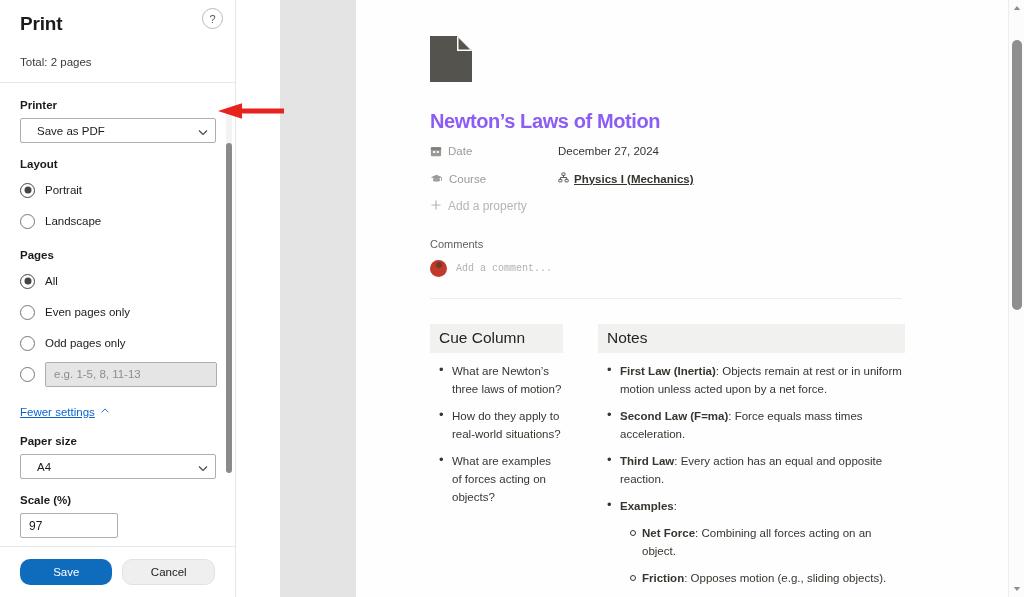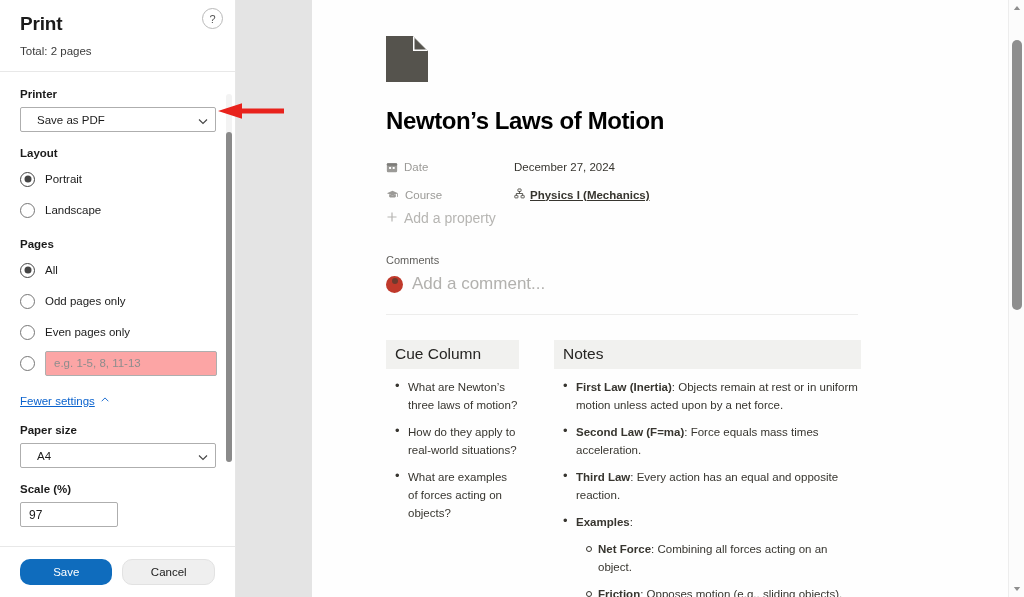--- a/index.html
+++ b/index.html
@@ -6,20 +6,21 @@
   html, body {
     width: 1024px; height: 597px;
     overflow: hidden;
     font-family: "Liberation Sans", "DejaVu Sans", sans-serif;
     background: #ffffff;
   }
   .app {
     position: relative;
     width: 1024px; height: 445px;
     display: flex;
+    gap: 44px;
   }
 
   
   .print-panel {
     position: relative;
     width: 236px;
     height: 597px;
     background: #ffffff;
     display: flex;
     flex-direction: column;
@@ -35,21 +36,21 @@
   .print-title {
     font-size: 19px;
     font-weight: bold;
     color: #1b1b1b;
     letter-spacing: -0.2px;
     line-height: 24px;
   }
   .print-subtitle {
     font-size: 11.5px;
     color: #3b3b3b;
-    margin-top: 8px;
+    margin-top: 19px;
     line-height: 15px;
   }
   .help-btn {
     position: absolute;
     top: 8px; right: 12px;
     width: 21px; height: 21px;
     border-radius: 50%;
     border: 1px solid #b9b9b9;
     color: #555;
     font-size: 11px;
@@ -149,21 +150,21 @@
   }
   .range-input {
     width: 172px;
     height: 25px;
     border: 1px solid #aeaeae;
     border-radius: 2px;
     font-size: 11.5px;
     color: #1b1b1b;
     padding: 0 8px;
     font-family: inherit;
-    background: #fca5a5;
+    background: #e5e5e5;
   }
   .range-input::placeholder { color: #8d8d8d; }
 
   .fewer-settings {
     display: inline-flex;
     align-items: center;
     gap: 5px;
     margin-top: 14px;
     color: #0b63ce;
     font-size: 11.5px;
@@ -225,26 +226,25 @@
     background: #fefefe;
   }
   .doc-inner {
     padding: 36px 52px 0 74px;
   }
   .doc-icon {
     width: 42px; height: 46px;
     margin-bottom: 22px;
   }
   .doc-h1 {
-    font-size: 24px;
+    font-size: 20px;
     font-weight: bold;
-    color: #000000;
+    color: #8b5cf6;
     letter-spacing: -0.4px;
     line-height: 34px;
-    margin-bottom: 16px;
   }
   .prop-row {
     display: flex;
     align-items: center;
     height: 25px;
     margin-bottom: 3px;
   }
   .prop-key {
     display: flex;
     align-items: center;
@@ -261,22 +261,23 @@
     display: flex;
     align-items: center;
     gap: 5px;
   }
   .prop-val.link {
     font-weight: bold;
     text-decoration: underline;
   }
   .add-prop {
     display: flex;
+    align-items: center;
     gap: 6px;
-    font-size: 14px;
+    font-size: 12px;
     color: #b6b5b2;
     height: 24px;
     margin-top: 2px;
     cursor: pointer;
   }
   .comments-label {
     font-size: 11px;
     color: #5f5e5b;
     margin-top: 20px;
     margin-bottom: 7px;
@@ -299,22 +300,23 @@
   .avatar::after {
     content: "";
     position: absolute;
     left: 50%; top: 2.5px;
     transform: translateX(-50%);
     width: 6px; height: 6px;
     border-radius: 50%;
     background: #6d3a2e;
   }
   .comment-placeholder {
-    font-size: 17px;
+    font-size: 10px;
     color: #b2b1ae;
+    font-family: Liberation Mono, monospace;
   }
   .divider {
     margin-top: 19px;
     height: 1px;
     background: #ededec;
     width: 472px;
   }
 
   .columns {
     display: flex;
@@ -450,25 +452,25 @@
         <span class="radio-label">Landscape</span>
       </div>
 
       <div class="section-label tight">Pages</div>
       <div class="radio-row">
         <span class="radio checked"></span>
         <span class="radio-label">All</span>
       </div>
       <div class="radio-row">
         <span class="radio"></span>
-        <span class="radio-label">Odd pages only</span>
+        <span class="radio-label">Even pages only</span>
       </div>
       <div class="radio-row">
         <span class="radio"></span>
-        <span class="radio-label">Even pages only</span>
+        <span class="radio-label">Odd pages only</span>
       </div>
       <div class="radio-row">
         <span class="radio"></span>
         <input class="range-input" type="text" placeholder="e.g. 1-5, 8, 11-13" style="">
       </div>
 
       <div class="fewer-settings">
         <span>Fewer settings</span>
         <span>
           <svg viewBox="0 0 12 12" width="10" height="10">

